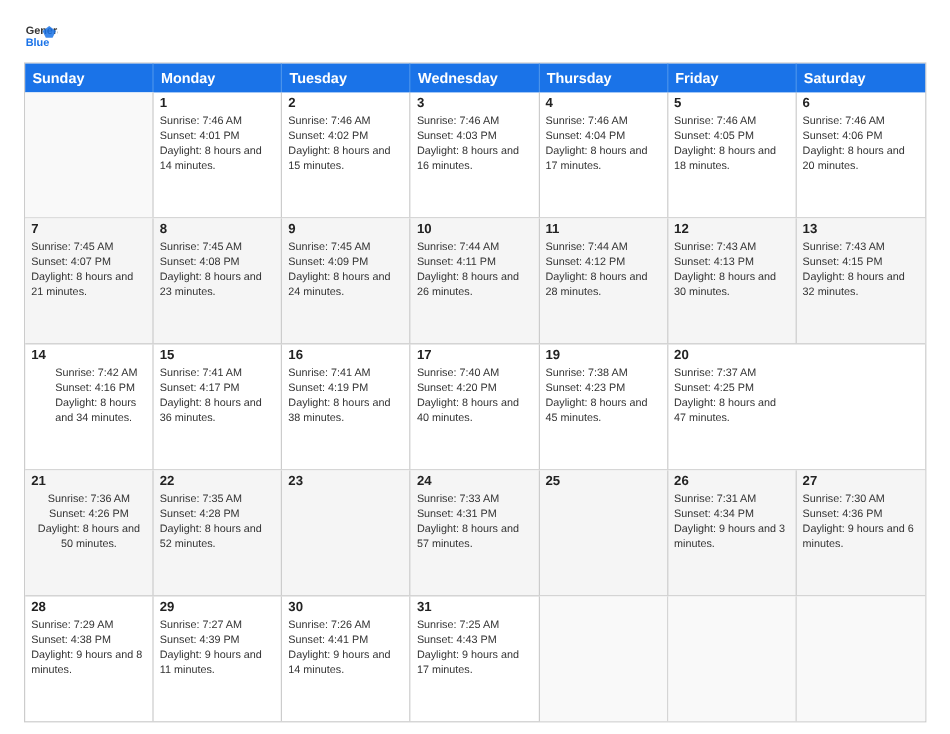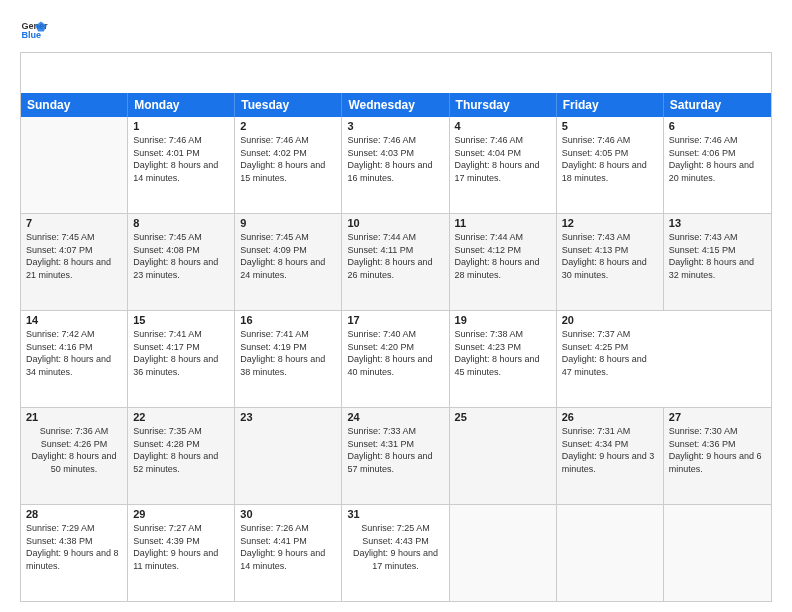--- a/index.html
+++ b/index.html
@@ -48,21 +48,20 @@
     .calendar {
       flex: 1;
       display: flex;
       flex-direction: column;
       border: 1px solid #ccc;
     }
     .cal-header {
       display: grid;
       grid-template-columns: repeat(7, 1fr);
       background: #1a73e8;
-      margin-top: 40px;
     }
     .cal-header-cell {
       color: #fff;
       font-size: 12px;
       font-weight: bold;
       padding: 5px 6px;
       text-align: left;
       border-right: 1px solid #4a93eb;
     }
     .cal-header-cell:last-child { border-right: none; }
@@ -210,21 +209,21 @@
           <div class="cal-cell">
             <span class="day-num">13</span>
             <div class="cell-text" style="white-space: pre-line;">Sunrise: 7:43 AM
 Sunset: 4:15 PM
 Daylight: 8 hours and 32 minutes.</div>
           </div>
         </div>
         <div class="cal-row">
           <div class="cal-cell">
             <span class="day-num">14</span>
-            <div class="cell-text" style="white-space: pre-line;">Sunrise: 7:42 AM
+            <div class="cell-text" style="white-space: pre-line; margin-left: 20px;">Sunrise: 7:42 AM
 Sunset: 4:16 PM
 Daylight: 8 hours and 34 minutes.</div>
           </div>
           <div class="cal-cell">
             <span class="day-num">15</span>
             <div class="cell-text" style="white-space: pre-line;">Sunrise: 7:41 AM
 Sunset: 4:17 PM
 Daylight: 8 hours and 36 minutes.</div>
           </div>
           <div class="cal-cell">
@@ -304,21 +303,21 @@
 Daylight: 9 hours and 11 minutes.</div>
           </div>
           <div class="cal-cell">
             <span class="day-num">30</span>
             <div class="cell-text" style="white-space: pre-line;">Sunrise: 7:26 AM
 Sunset: 4:41 PM
 Daylight: 9 hours and 14 minutes.</div>
           </div>
           <div class="cal-cell">
             <span class="day-num">31</span>
-            <div class="cell-text" style="white-space: pre-line; text-align: center;">Sunrise: 7:25 AM
+            <div class="cell-text" style="white-space: pre-line;">Sunrise: 7:25 AM
 Sunset: 4:43 PM
 Daylight: 9 hours and 17 minutes.</div>
           </div>
           <div class="cal-cell empty"></div>
           <div class="cal-cell empty"></div>
           <div class="cal-cell empty"></div>
         </div>
       </div>
   </div>
 </div>

